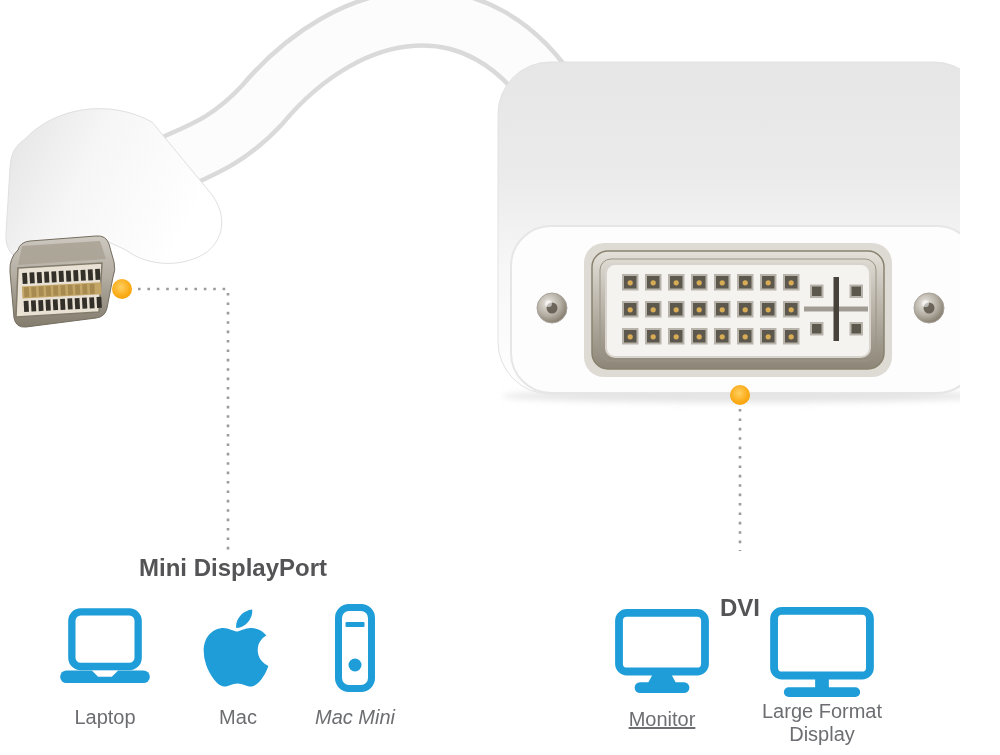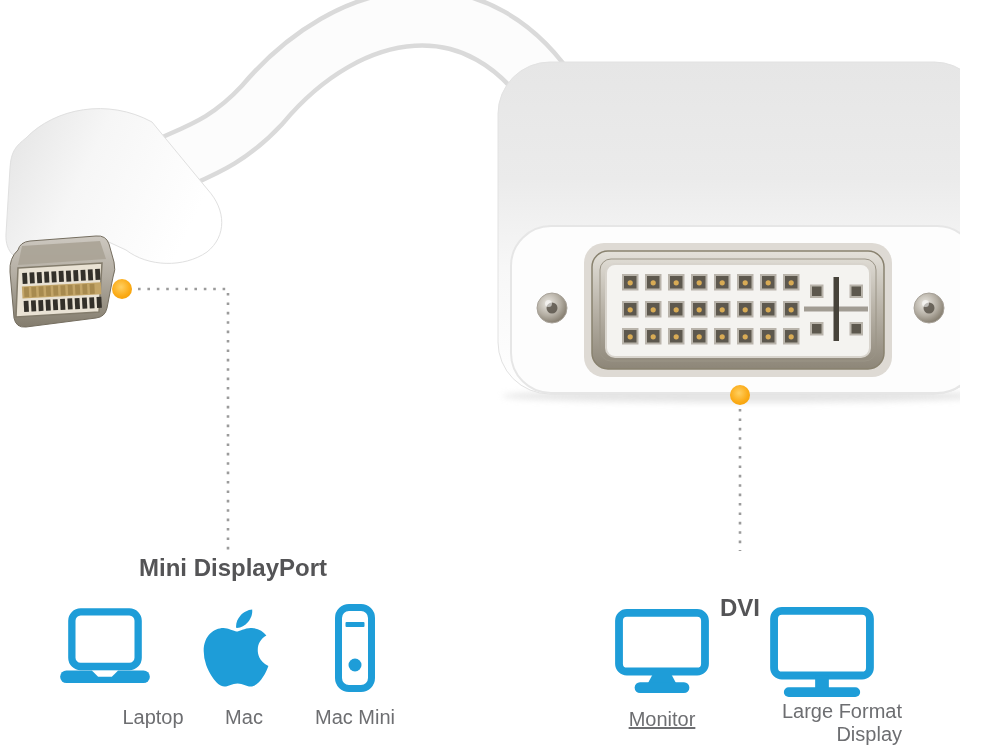--- a/index.html
+++ b/index.html
@@ -188,41 +188,41 @@
 
   <div class="callout-header" style="left:233px;top:554px;">Mini DisplayPort</div>
 
   <div class="callout-header" style="left:740px;top:554px;margin-top:40px;">DVI</div>
 
   <svg class="device-icon" style="left:105px;top:608px;" width="92" height="78" viewBox="0 0 94 80">
     <rect x="13" y="4" width="68" height="56" rx="9" fill="none" stroke="currentColor" stroke-width="7.5"></rect>
     <rect x="1" y="64" width="92" height="13" rx="6.5" fill="currentColor"></rect>
     <path d="M33.5 64 h27 l-6.5 6.5 h-14 z" fill="#ffffff"></path>
   </svg>
-  <div class="device-caption" style="left:105px;top:706px;margin-left:48px;">Laptop</div>
+  <div class="device-caption" style="left:105px;top:706px;">Laptop</div>
 
   <svg class="device-icon" style="left:236px;top:604px;" width="66" height="88" viewBox="0 0 384 512">
     <path fill="currentColor" d="M318.7 268.7c-.2-36.7 16.4-64.4 50-84.8-18.8-26.9-47.2-41.7-84.7-44.6-35.5-2.8-74.3 20.7-88.5 20.7-15 0-49.4-19.7-76.4-19.7C63.3 141.2 4 184.8 4 273.5q0 39.3 14.4 81.2c12.8 36.7 59 126.7 107.2 125.2 25.2-.6 43-17.9 75.8-17.9 31.8 0 48.3 17.9 76.4 17.9 48.6-.7 90.4-82.5 102.6-119.3-65.2-30.7-61.7-90-61.7-91.9zm-56.6-164.2c27.3-32.4 24.8-61.9 24-72.5-24.1 1.4-52 16.4-67.9 34.9-17.5 19.8-27.8 44.3-25.6 71.9 26.1 2 49.9-11.4 69.5-34.3z"></path>
   </svg>
-  <div class="device-caption" style="left:244px;top:706px;">Mac</div>
+  <div class="device-caption" style="left:238px;top:706px;">Mac</div>
 
   <svg class="device-icon" style="left:355px;top:604px;" width="40" height="88" viewBox="0 0 40 88">
     <rect x="3.5" y="3.5" width="33" height="81" rx="10.5" fill="none" stroke="currentColor" stroke-width="7"></rect>
     <rect x="10.5" y="18" width="19" height="5" rx="1" fill="currentColor"></rect>
     <circle cx="20" cy="61" r="6.5" fill="currentColor"></circle>
   </svg>
-  <div class="device-caption" style="left:355px;top:706px;">Mac Mini</div>
+  <div class="device-caption" style="left:355px;top:706px;font-style:italic;">Mac Mini</div>
 
   <svg class="device-icon" style="left:662px;top:609px;" width="94" height="85" viewBox="0 0 96 87">
     <rect x="4" y="4" width="88" height="60" rx="8" fill="none" stroke="currentColor" stroke-width="8"></rect>
     <path d="M40 64 h16 l7 13 h-30 z" fill="currentColor"></path>
     <rect x="20" y="75" width="56" height="11" rx="5.5" fill="currentColor"></rect>
   </svg>
   <div class="device-caption" style="left:662px;top:708px;text-decoration:underline;">Monitor</div>
 
   <svg class="device-icon" style="left:822px;top:607px;" width="104" height="90" viewBox="0 0 106 92">
     <rect x="4" y="4" width="98" height="66" rx="8" fill="none" stroke="currentColor" stroke-width="8"></rect>
     <rect x="46" y="70" width="14" height="13" fill="currentColor"></rect>
     <rect x="14" y="82" width="78" height="10" rx="5" fill="currentColor"></rect>
   </svg>
-  <div class="device-caption wrap" style="left:822px;top:700px;text-align:right;">Large Format Display</div>
+  <div class="device-caption wrap" style="left:822px;top:700px;">Large Format Display</div>
 
 </div>
 
 </body></html>

